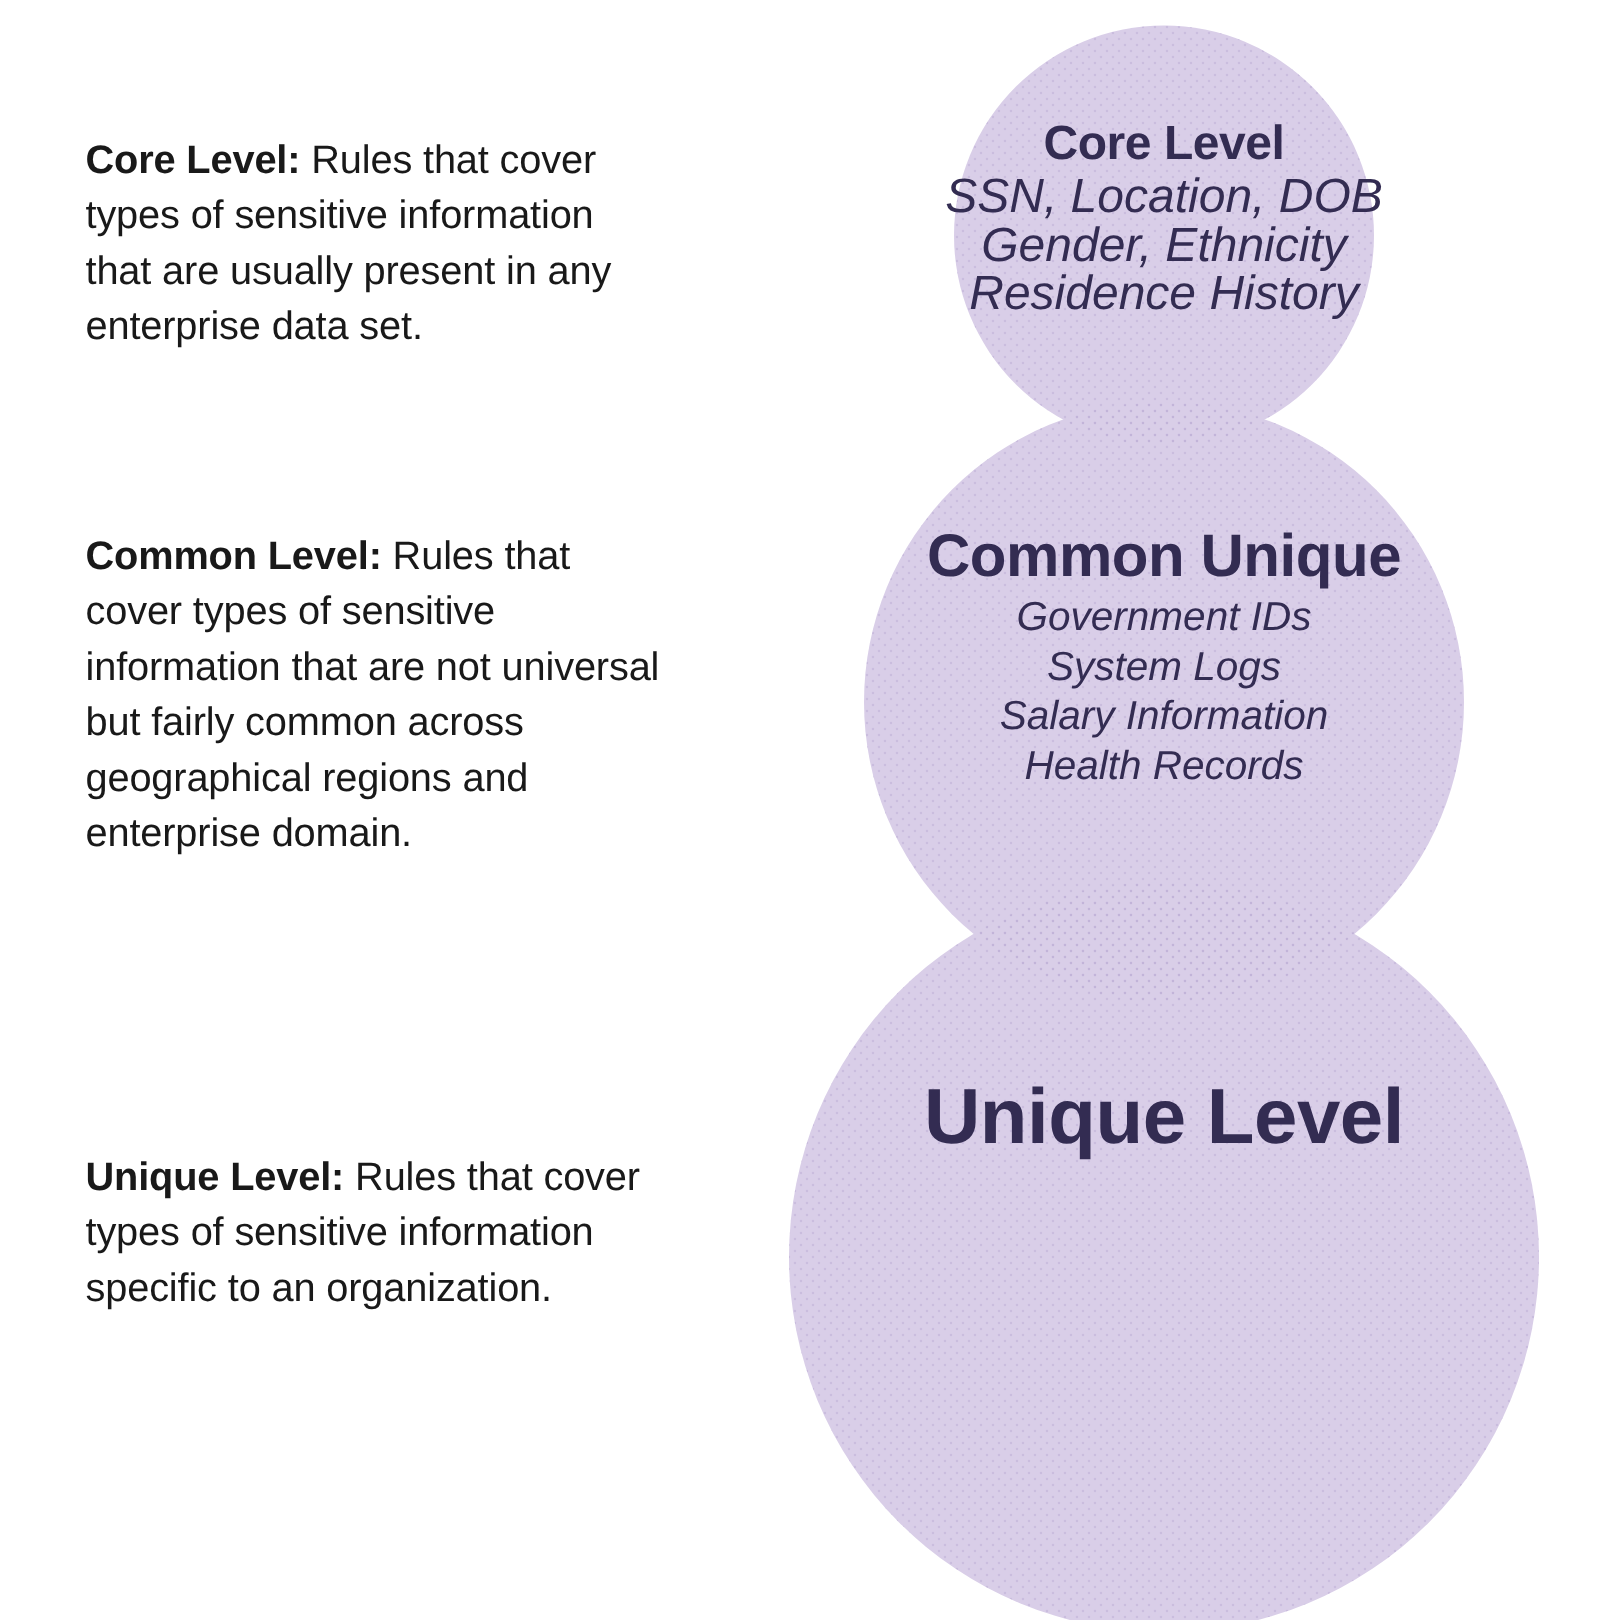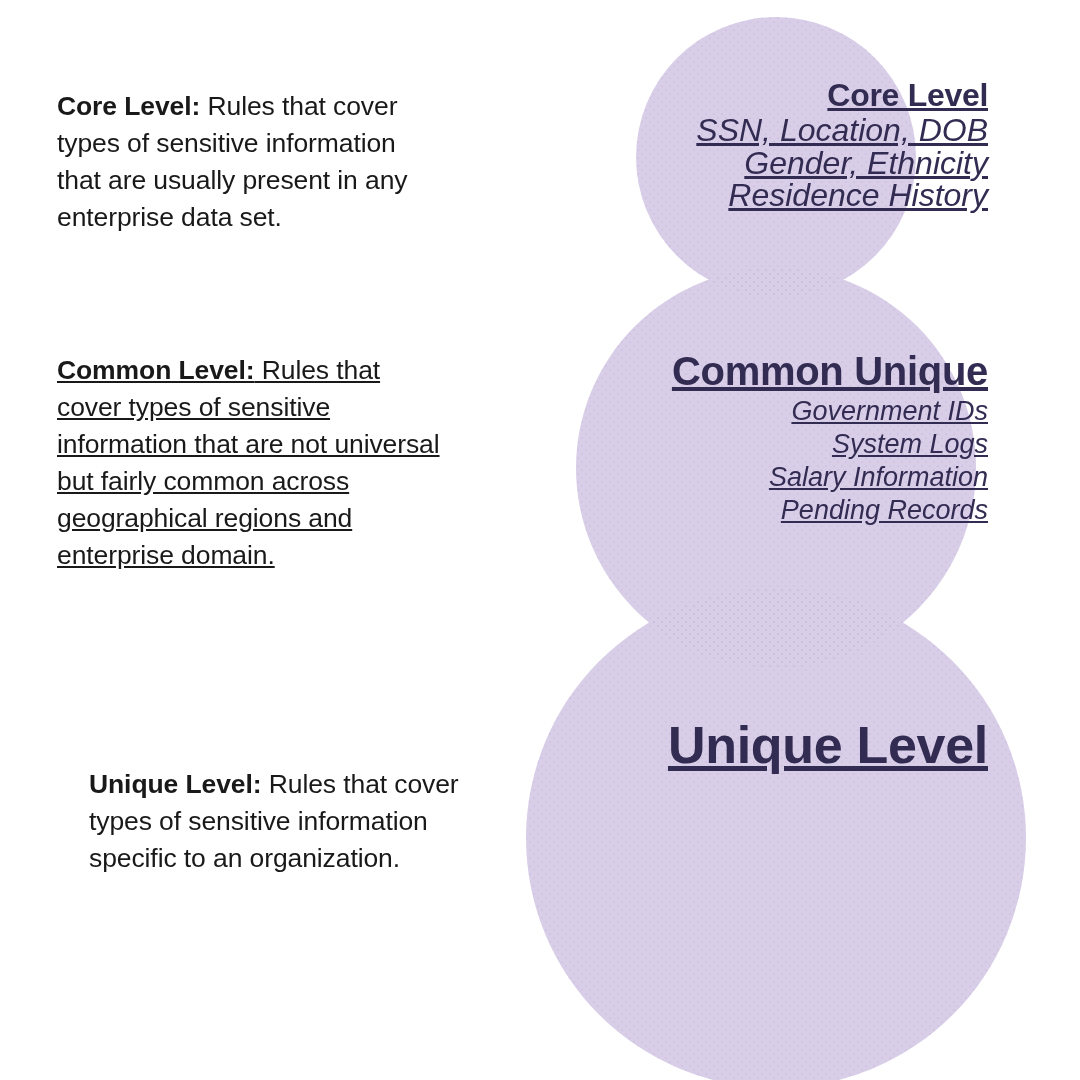--- a/index.html
+++ b/index.html
@@ -33,47 +33,46 @@
     color: #191919;
     font-size: 26.5px;
     line-height: 37px;
     font-weight: 400;
     letter-spacing: -0.1px;
   }
   .desc-block .lead {
     font-weight: 700;
   }
   #desc-core   { top: 61px; }
-  #desc-common { top: 325px; text-decoration: underline; }
-  #desc-unique { top: 739px; margin-left: 32px; }
+  #desc-common { top: 325px; }
+  #desc-unique { top: 739px; }
 
   
   .venn {
     position: absolute;
     left: 0;
     top: 0;
     width: 1080px;
     height: 1080px;
   }
   .venn-svg {
     position: absolute;
     left: 0;
     top: 0;
     width: 1080px;
     height: 1080px;
     display: block;
   }
 
   .bubble-label {
     position: absolute;
-    text-align: right;
+    text-align: center;
     color: #332c52;
     width: 460px;
-    left: 528px;
-    text-decoration: underline;
+    left: 546px;
   }
   .bubble-title {
     font-weight: 700;
     letter-spacing: -0.3px;
     white-space: nowrap;
   }
   .bubble-items {
     font-style: italic;
     font-weight: 500;
   }
@@ -131,21 +130,21 @@
         <div>Residence History</div>
       </div>
     </div>
 
     <div class="bubble-label" id="label-common">
       <div class="bubble-title">Common Unique</div>
       <div class="bubble-items">
         <div>Government IDs</div>
         <div>System Logs</div>
         <div>Salary Information</div>
-        <div>Pending Records</div>
+        <div>Health Records</div>
       </div>
     </div>
 
     <div class="bubble-label" id="label-unique">
       <div class="bubble-title">Unique Level</div>
     </div>
   </div>
 
   <div class="desc-column">
 

